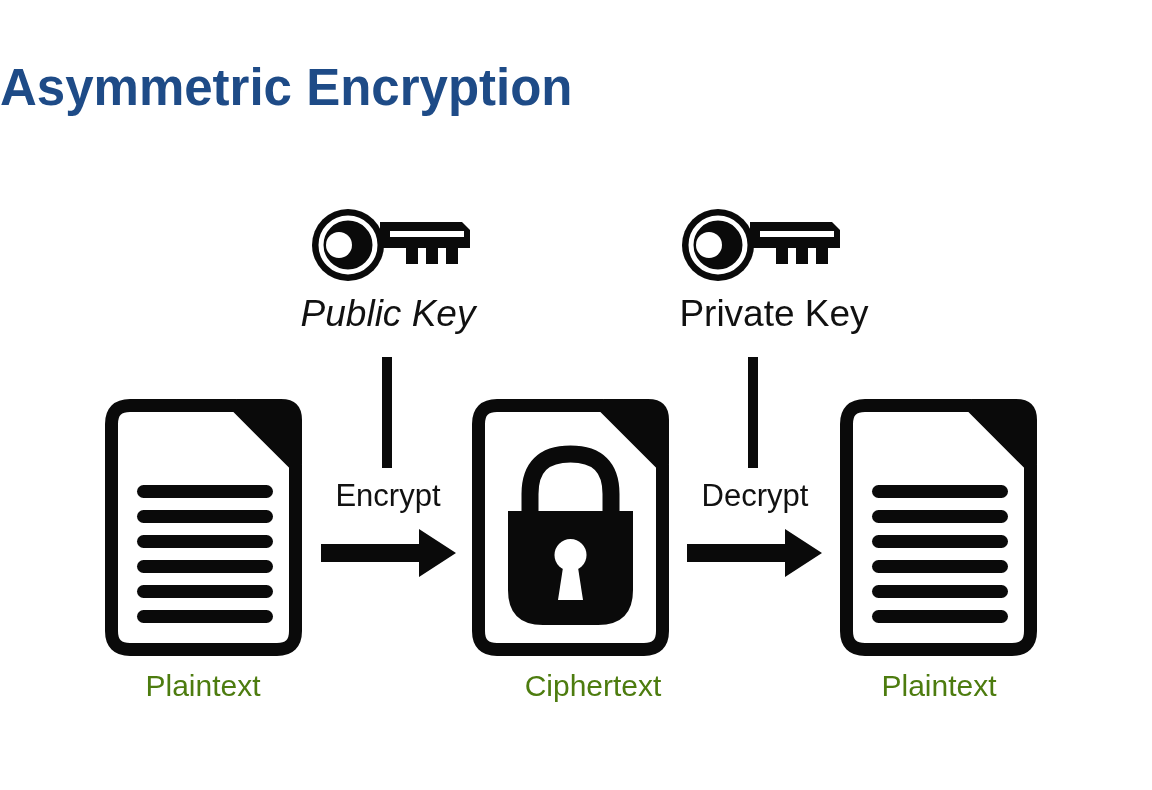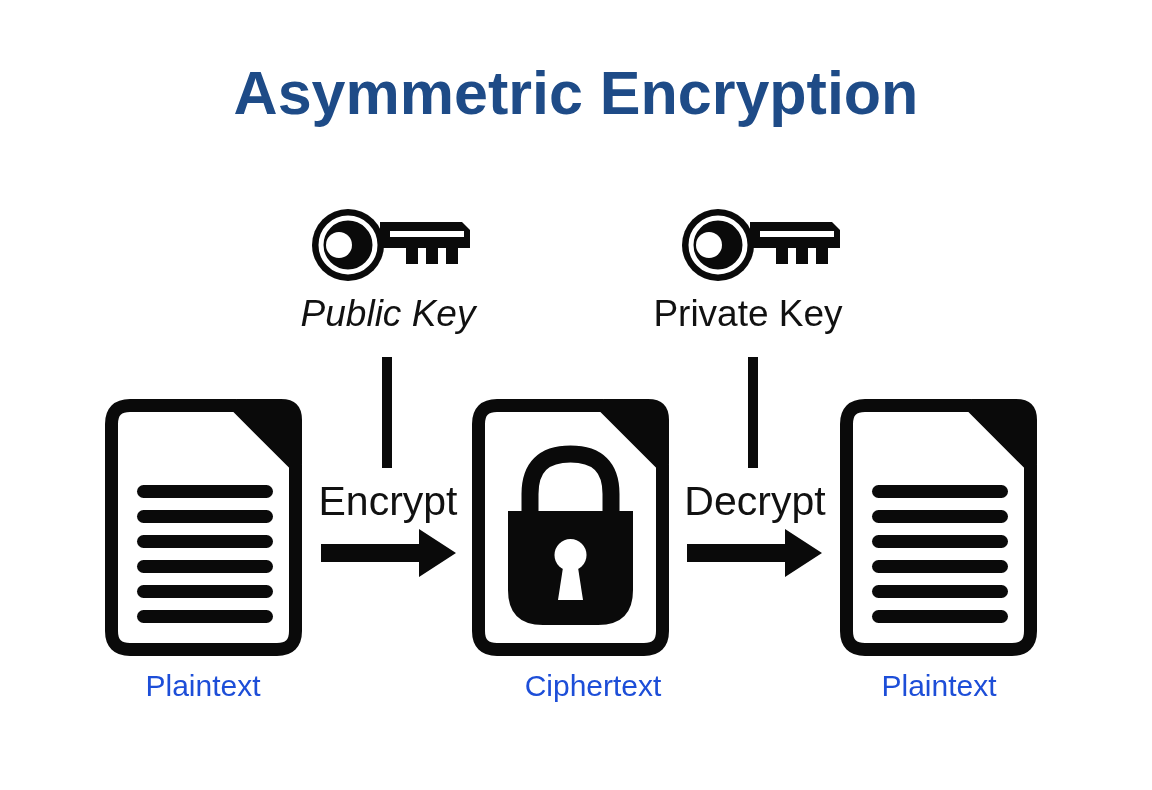--- a/index.html
+++ b/index.html
@@ -5,56 +5,55 @@
   html,body{margin:0;padding:0;background:#ffffff;}
   #canvas{
     position:relative;
     width:1152px;height:790px;
     background:var(--bg,#ffffff);
     font-family:"Liberation Sans",sans-serif;
     overflow:hidden;
   }
   .title{
     position:absolute;left:0;top:57px;width:100%;
-    text-align:center;
-    font-size:61px;font-weight:700;letter-spacing:0;
+    font-size:51px;font-weight:700;letter-spacing:0;
     color:var(--title-blue,#1E4B87);
     line-height:1.2;
   }
   .key-icon{position:absolute;width:160px;height:82px;}
   .key-icon.public{left:310px;top:204px;}
   .key-icon.private{left:680px;top:204px;}
   .key-label{
     position:absolute;width:260px;top:292px;
     text-align:center;font-size:37px;color:#111;line-height:1.2;
   }
   .key-label.public{left:258px;font-style:italic;}
-  .key-label.private{left:618px;text-align:center;}
+  .key-label.private{left:644px;text-align:center;}
   .connector{
     position:absolute;width:10px;height:111px;top:357px;
     background:var(--ink,#0a0a0a);
   }
   .connector.public{left:382px;}
   .connector.private{left:748px;}
   .doc{position:absolute;width:197px;height:257px;top:399px;}
   .doc.input{left:105px;}
   .doc.cipher{left:472px;}
   .doc.output{left:840px;}
   .op-label{
     position:absolute;width:200px;top:477px;
-    text-align:center;font-size:41px;color:#111;line-height:1.2;
+    text-align:center;font-size:31px;color:#111;line-height:1.2;
   }
   .op-label.encrypt{left:288px;}
   .op-label.decrypt{left:655px;}
   .arrow{position:absolute;width:135px;height:48px;top:529px;}
   .arrow.encrypt{left:321px;}
   .arrow.decrypt{left:687px;}
   .doc-label{
     position:absolute;width:220px;top:668px;
-    text-align:center;font-size:30px;color:#1d4ed8;line-height:1.2;
+    text-align:center;font-size:30px;color:#4d7c0f;line-height:1.2;
   }
   .doc-label.input{left:93px;}
   .doc-label.cipher{left:483px;}
   .doc-label.output{left:829px;}
   svg{display:block;}
 </style>
 </head>
 <body>
 
 <div id="canvas">

